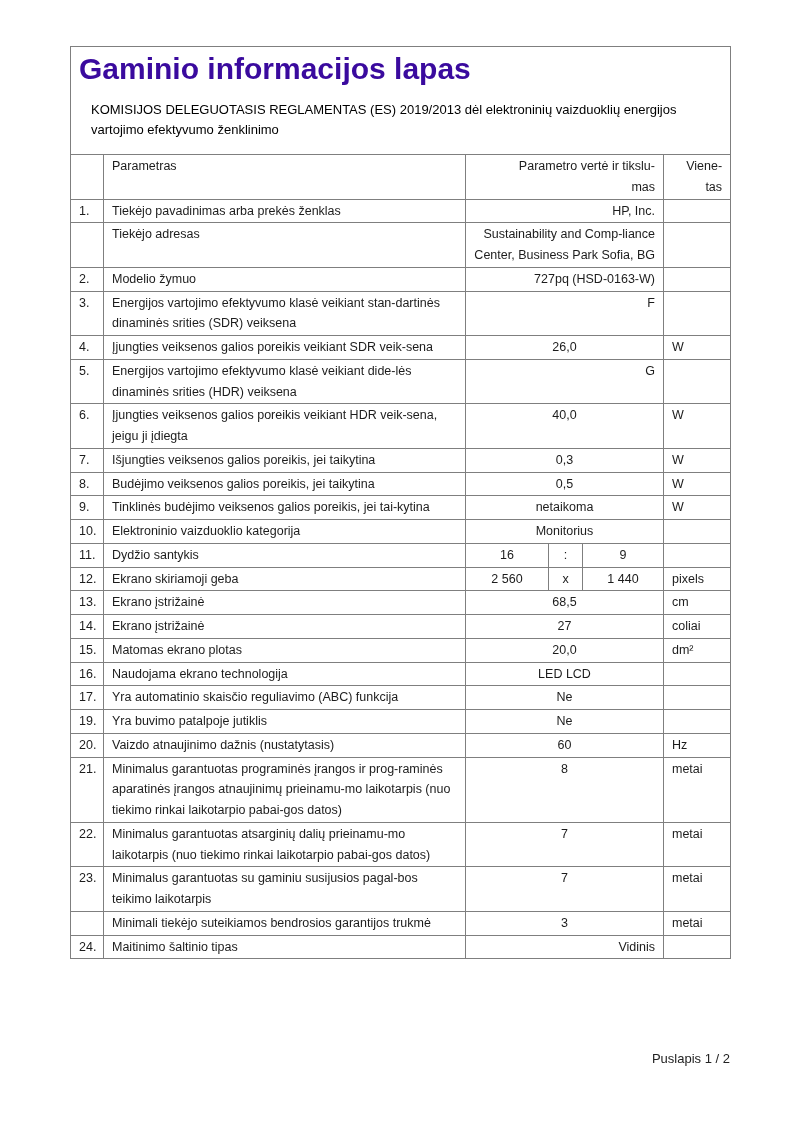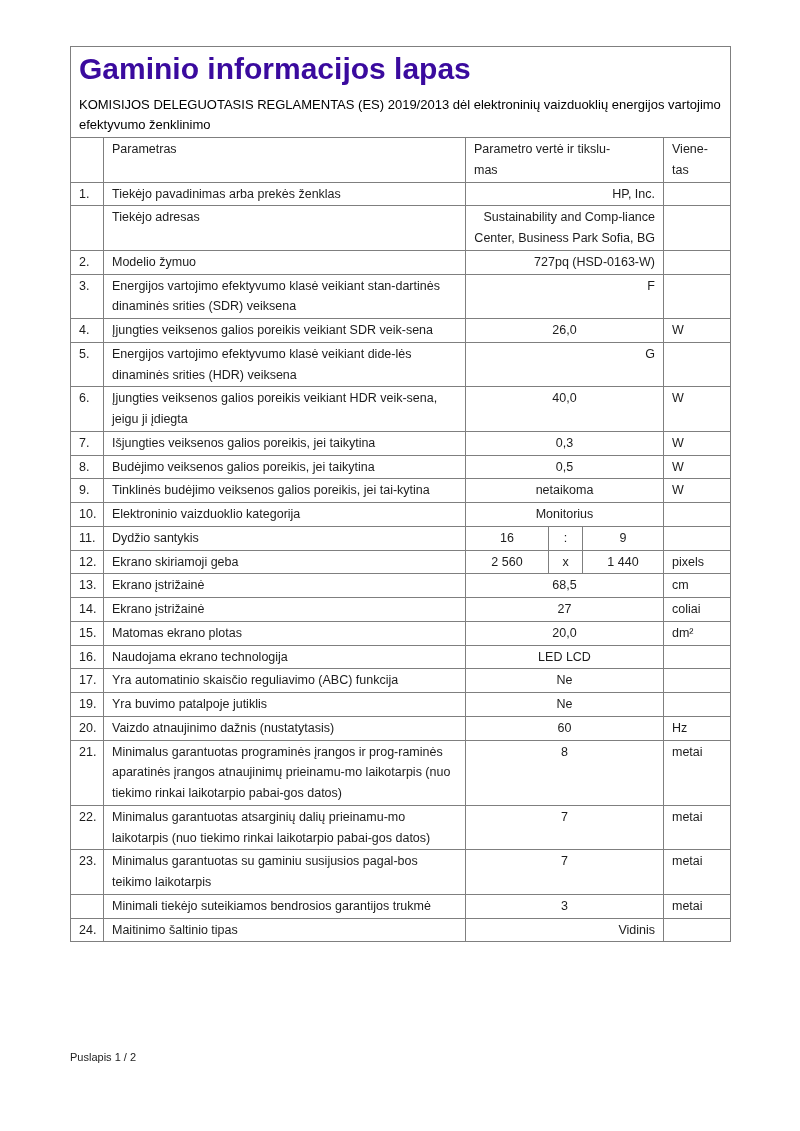--- a/index.html
+++ b/index.html
@@ -22,34 +22,34 @@
     padding:1px 8px; vertical-align:top;
     color:var(--text);
     overflow:hidden;
   }
   
   td.title-cell { padding:4px 10px 5px 10px; }
   .doc-title {
     margin:2px 0 7px 0; font-size:30px; line-height:1.25;
     font-weight:bold; color:var(--accent);
   }
-  .doc-subtitle { margin:0; font-size:13px; line-height:1.6; color:#000; }
+  .doc-subtitle { margin:12px; font-size:13px; line-height:1.6; color:#000; }
   
   tr.head td { font-weight:normal; }
-  .blk { display:block; }
+  .blk { display:block;text-align:right; }
   
   td.num   { padding-left:8px; padding-right:2px; }
   td.param { padding-right:26px; }
   td.vl    { text-align:right;  padding-left:6px; padding-right:14px; }
   td.vr    { text-align:center; padding-right:8px; }
   td.vc    { text-align:center; padding-left:2px; padding-right:2px; white-space:nowrap; }
   td.unit  { padding-left:6px; padding-right:2px; }
   .footer {
     position:absolute; left:70px; top:1051px; width:660px;
-    text-align:left; font-size:11px; color:#222;
+    text-align:right; font-size:13px; color:#222;
   }
 </style>
 </head>
 <body>
 
 <div class="page">
   <table class="fiche">
     <colgroup>
       <col style="width:33px">
         <col style="width:362px">

